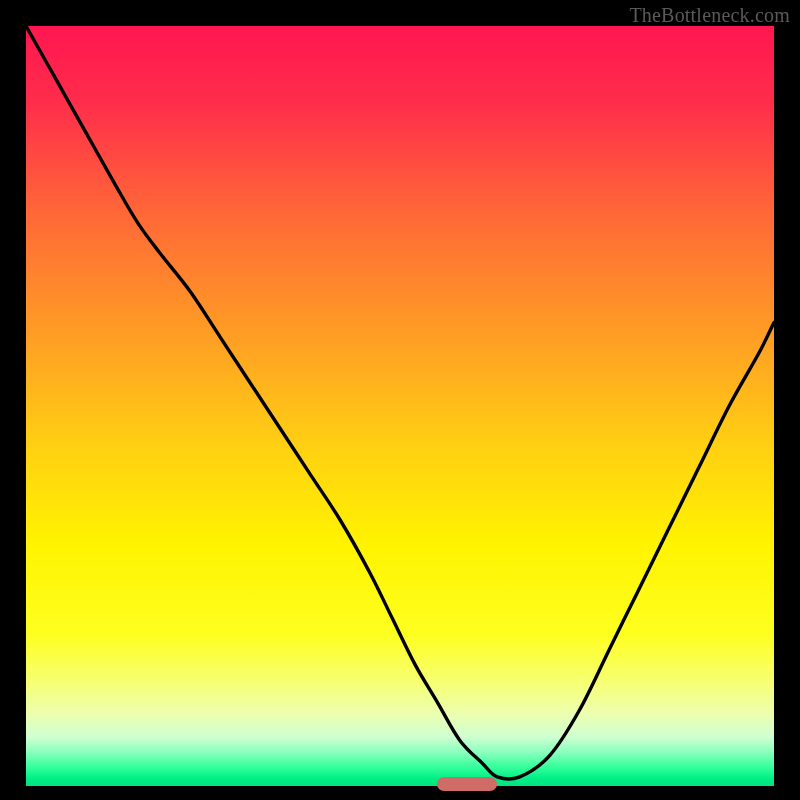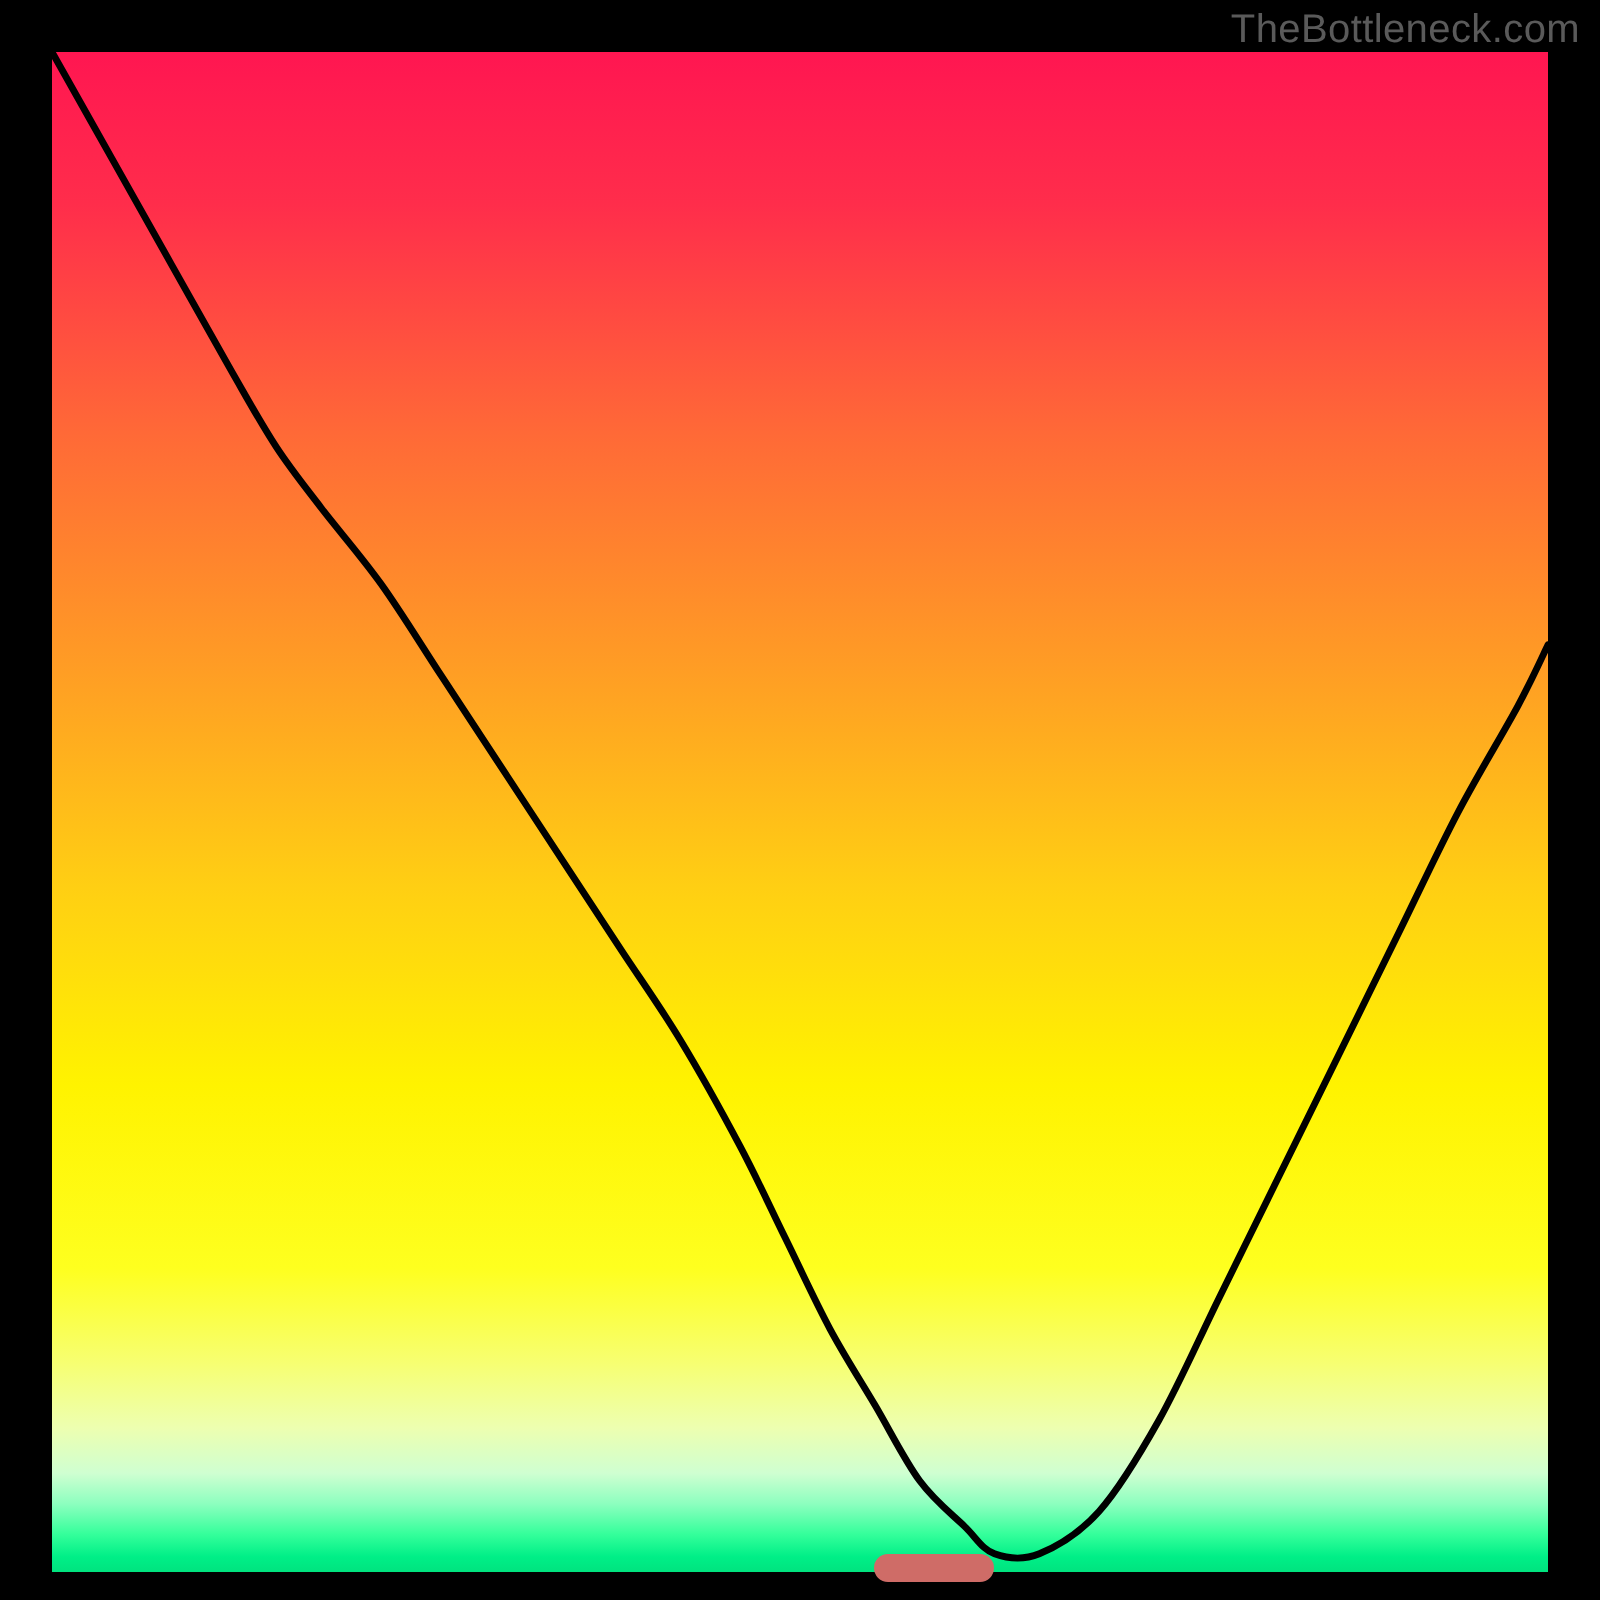--- a/index.html
+++ b/index.html
@@ -19,20 +19,21 @@
   }
   .watermark {
     position: absolute;
     top: 4px;
     right: 10px;
     color: #5a5a5a;
     font-size: 20px;
     font-weight: 500;
     letter-spacing: 0.2px;
     z-index: 3;
+    font-family: Liberation Serif, serif;
   }
   svg.plot {
     position: absolute;
     top: 26px;
     left: 26px;
     width: 748px;
     height: 760px;
     display: block;
     z-index: 1;
   }

